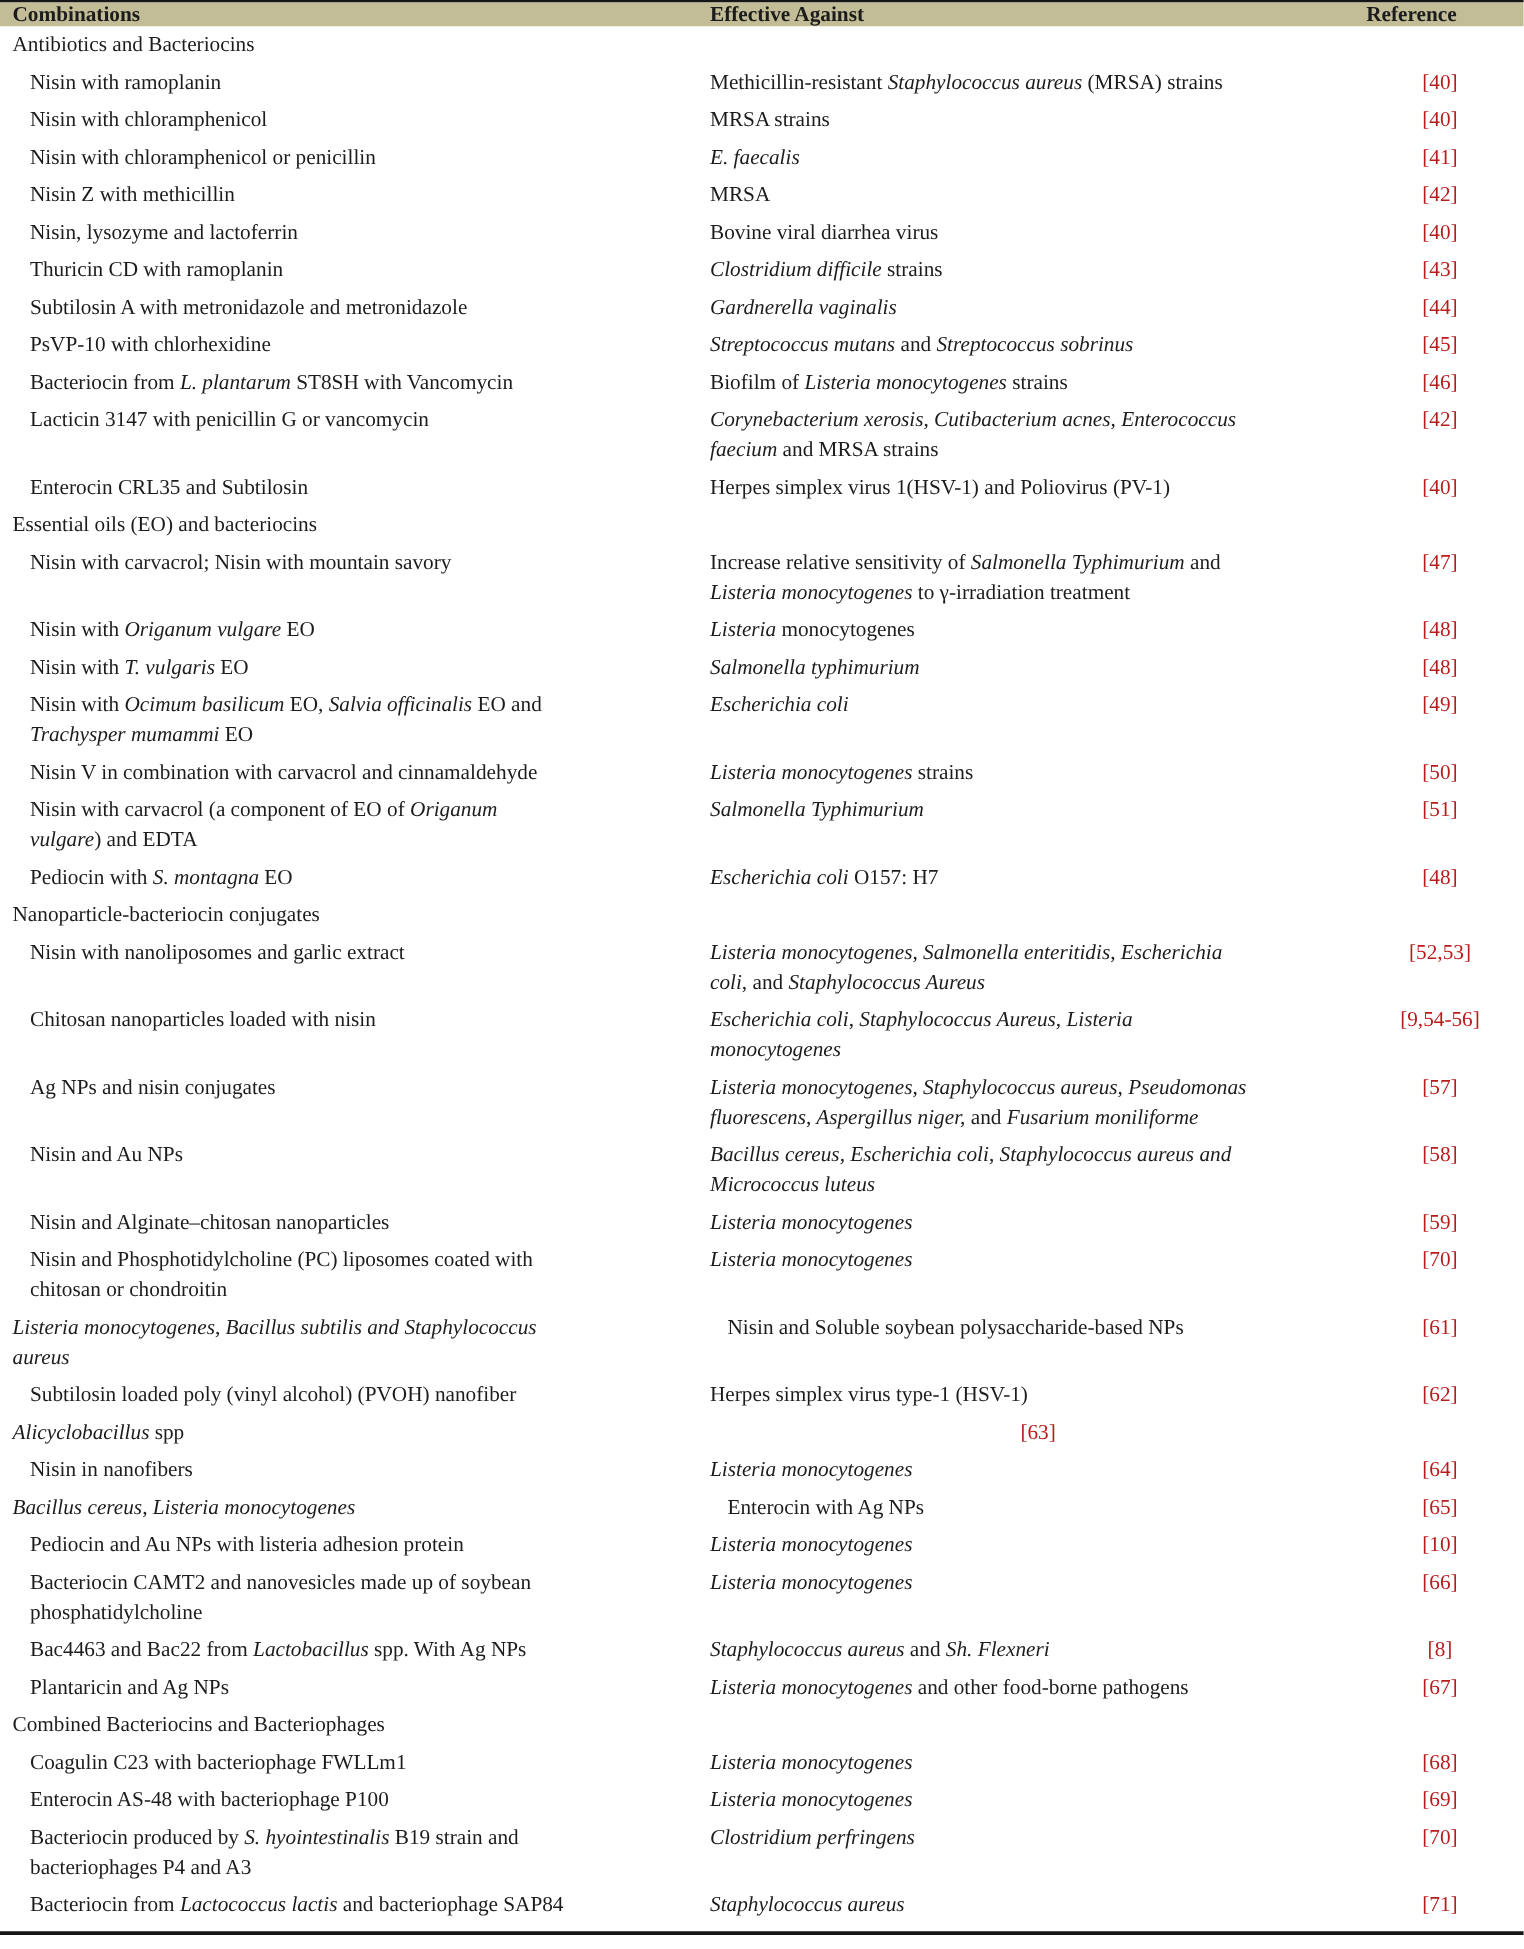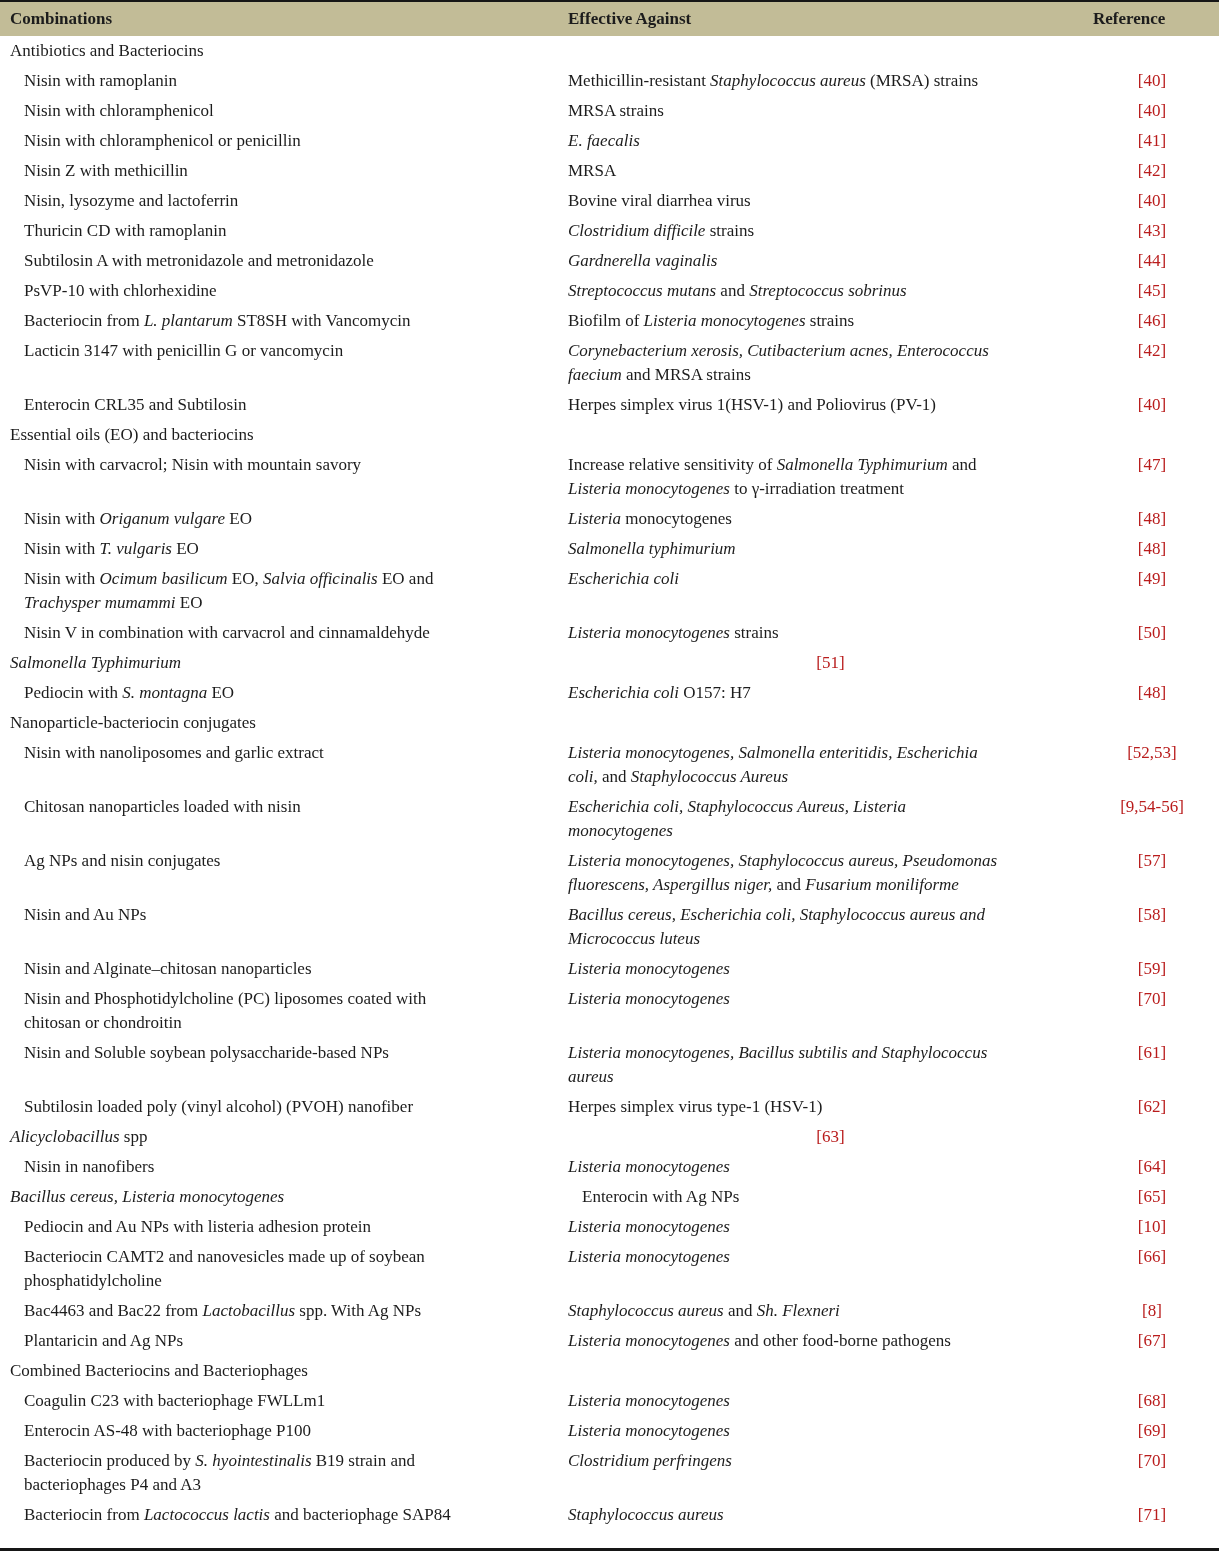--- a/index.html
+++ b/index.html
@@ -17,31 +17,31 @@
   .table {
     width: 1219px;
     box-sizing: border-box;
     border-top: 2px solid #161616;
     border-bottom: 3px solid #161616;
   }
   .thead {
     display: grid;
     grid-template-columns: 558px 1fr 118px;
     background: #c2bc97;
-    height: 34px;
+    height: 19px;
     align-items: center;
     box-sizing: border-box;
     padding: 0 8px 0 10px;
     font-weight: bold;
     font-size: 17px;
   }
   .thead .th { white-space: nowrap; }
   .thead .col3 { text-align: left; }
   .tbody {
-    padding-bottom: 18px;
+    padding-bottom: 6px;
   }
   .row {
     display: grid;
     grid-template-columns: 558px 1fr 118px;
     box-sizing: border-box;
     padding: 3px 8px 3px 10px;
   }
   .row.section {
     grid-template-columns: 1fr;
   }
@@ -218,20 +218,24 @@
       <div class="row">
         <div class="cell col1 indent">
           <div class="line"><span>Nisin V in combination with carvacrol and cinnamaldehyde</span></div>
         </div>
         <div class="cell col2">
           <div class="line"><span class="it">Listeria monocytogenes</span><span> strains</span></div>
         </div>
         <div class="cell col3 ref">[50]</div>
       </div>
       <div class="row">
+        <div class="cell col1 indent">
+          <div class="line"><span>Nisin with carvacrol (a component of EO of </span><span class="it">Origanum</span></div>
+          <div class="line"><span class="it">vulgare</span><span>) and EDTA</span></div>
+        </div>
         <div class="cell col2">
           <div class="line"><span class="it">Salmonella Typhimurium</span></div>
         </div>
         <div class="cell col3 ref">[51]</div>
       </div>
       <div class="row">
         <div class="cell col1 indent">
           <div class="line"><span>Pediocin with </span><span class="it">S. montagna</span><span> EO</span></div>
         </div>
         <div class="cell col2">
@@ -297,26 +301,26 @@
         <div class="cell col1 indent">
           <div class="line"><span>Nisin and Phosphotidylcholine (PC) liposomes coated with</span></div>
           <div class="line"><span>chitosan or chondroitin</span></div>
         </div>
         <div class="cell col2">
           <div class="line"><span class="it">Listeria monocytogenes</span></div>
         </div>
         <div class="cell col3 ref">[70]</div>
       </div>
       <div class="row">
-        <div class="cell col1 indent">
-          <div class="line"><span>Nisin and Soluble soybean polysaccharide-based NPs</span></div>
-        </div>
         <div class="cell col2">
           <div class="line"><span class="it">Listeria monocytogenes, Bacillus subtilis and Staphylococcus</span></div>
           <div class="line"><span class="it">aureus</span></div>
+        </div>
+        <div class="cell col1 indent">
+          <div class="line"><span>Nisin and Soluble soybean polysaccharide-based NPs</span></div>
         </div>
         <div class="cell col3 ref">[61]</div>
       </div>
       <div class="row">
         <div class="cell col1 indent">
           <div class="line"><span>Subtilosin loaded poly (vinyl alcohol) (PVOH) nanofiber</span></div>
         </div>
         <div class="cell col2">
           <div class="line"><span>Herpes simplex virus type-1 (HSV-1)</span></div>
         </div>

